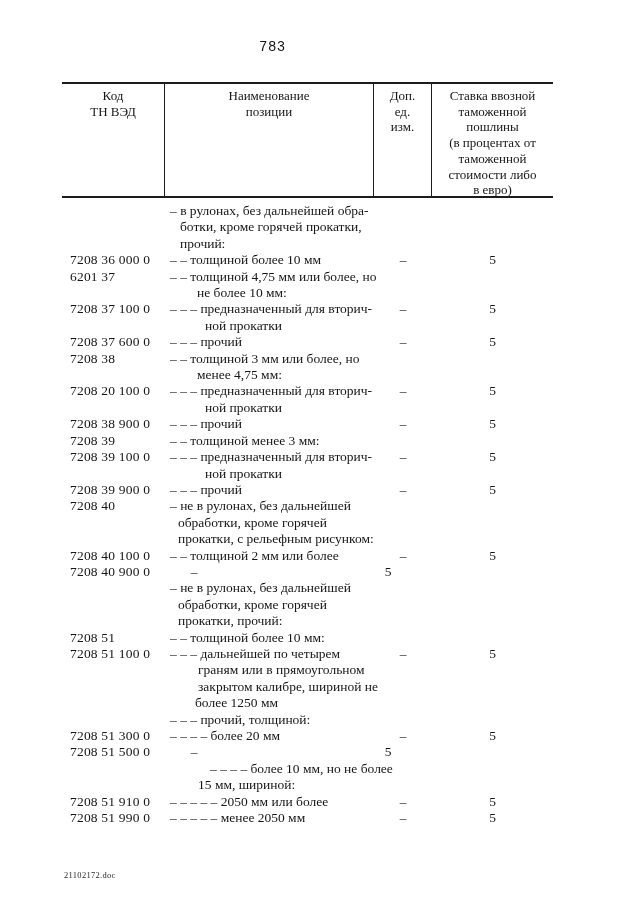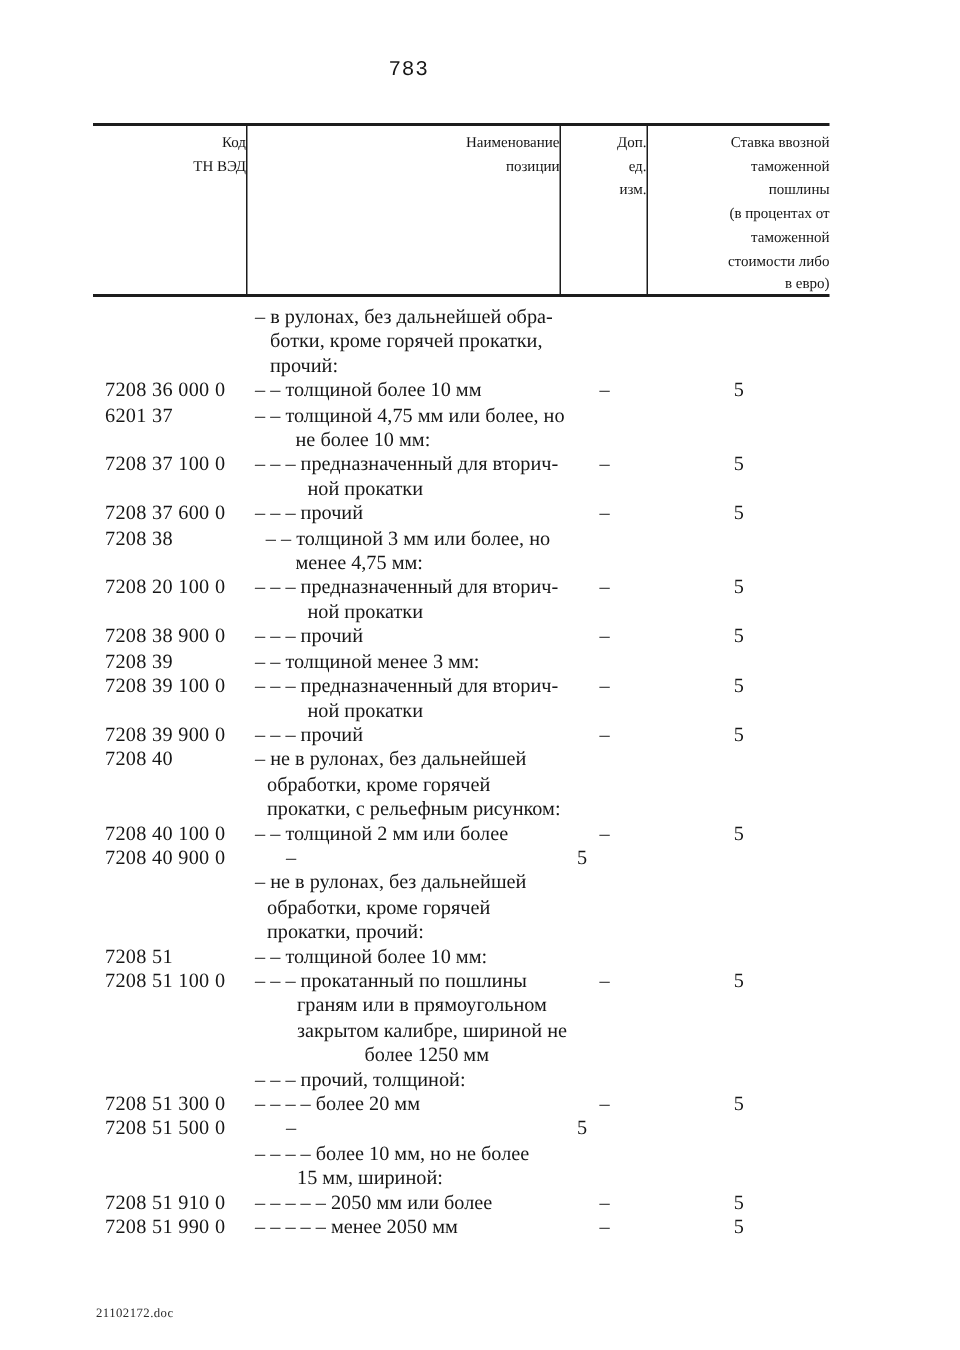--- a/index.html
+++ b/index.html
@@ -26,22 +26,22 @@
     border-top:2px solid #1c1c1c;
   }
   .thead {
     display:flex;
     height:114px;
     border-bottom:2px solid #1c1c1c;
     box-sizing:border-box;
   }
   .th {
     box-sizing:border-box;
-    text-align:right;
-    font-size:10px;
+    text-align:center;
+    font-size:13px;
     line-height:15.7px;
     padding-top:4px;
     white-space:pre-line;
   }
   .th-code { width:103px; border-right:1.5px solid #1c1c1c; }
   .th-name { width:209px; border-right:1.5px solid #1c1c1c; }
   .th-unit { width:58px;  border-right:1.5px solid #1c1c1c; }
   .th-rate { flex:1; }
   .tbody {
     padding-top:5px;
@@ -132,21 +132,21 @@
           <div class="c-code">7208 37 600 0</div>
           <div class="c-name">
             <div class="ln" style="padding-left: 5px;">– – – прочий</div>
           </div>
           <div class="c-unit">–</div>
           <div class="c-rate">5</div>
         </div>
         <div class="row">
           <div class="c-code">7208 38</div>
           <div class="c-name">
-            <div class="ln" style="padding-left: 5px; text-align: center;">– – толщиной 3 мм или более, но</div>
+            <div class="ln" style="padding-left: 5px;">– – толщиной 3 мм или более, но</div>
             <div class="ln" style="padding-left: 32px;">менее 4,75 мм:</div>
           </div>
           <div class="c-unit"></div>
           <div class="c-rate"></div>
         </div>
         <div class="row">
           <div class="c-code">7208 20 100 0</div>
           <div class="c-name">
             <div class="ln" style="padding-left: 5px;">– – – предназначенный для вторич-</div>
             <div class="ln" style="padding-left: 40px;">ной прокатки</div>
@@ -224,24 +224,24 @@
           <div class="c-code">7208 51</div>
           <div class="c-name">
             <div class="ln" style="padding-left: 5px;">– – толщиной более 10 мм:</div>
           </div>
           <div class="c-unit"></div>
           <div class="c-rate"></div>
         </div>
         <div class="row">
           <div class="c-code">7208 51 100 0</div>
           <div class="c-name">
-            <div class="ln" style="padding-left: 5px;">– – – прокатанный по пошлины</div>
+            <div class="ln" style="padding-left: 5px;">– – – дальнейшей по четырем</div>
             <div class="ln" style="padding-left: 33px;">граням или в прямоугольном</div>
             <div class="ln" style="padding-left: 33px;">закрытом калибре, шириной не</div>
-            <div class="ln" style="padding-left: 30px; text-align: center;">более 1250 мм</div>
+            <div class="ln" style="padding-left: 30px;">более 1250 мм</div>
           </div>
           <div class="c-unit">–</div>
           <div class="c-rate">5</div>
         </div>
         <div class="row">
           <div class="c-code"></div>
           <div class="c-name">
             <div class="ln" style="padding-left: 5px;">– – – прочий, толщиной:</div>
           </div>
           <div class="c-unit"></div>
@@ -256,21 +256,21 @@
           <div class="c-rate">5</div>
         </div>
         <div class="row">
           <div class="c-code">7208 51 500 0</div>
           <div class="c-unit">–</div>
           <div class="c-rate">5</div>
         </div>
         <div class="row">
           <div class="c-code"></div>
           <div class="c-name">
-            <div class="ln" style="padding-left: 5px;">– – – – более 10 мм, но не более</div>
+            <div class="ln" style="padding-left: 5px; margin-left: 40px;">– – – – более 10 мм, но не более</div>
             <div class="ln" style="padding-left: 33px;">15 мм, шириной:</div>
           </div>
           <div class="c-unit"></div>
           <div class="c-rate"></div>
         </div>
         <div class="row">
           <div class="c-code">7208 51 910 0</div>
           <div class="c-name">
             <div class="ln" style="padding-left: 5px;">– – – – – 2050 мм или более</div>
           </div>

